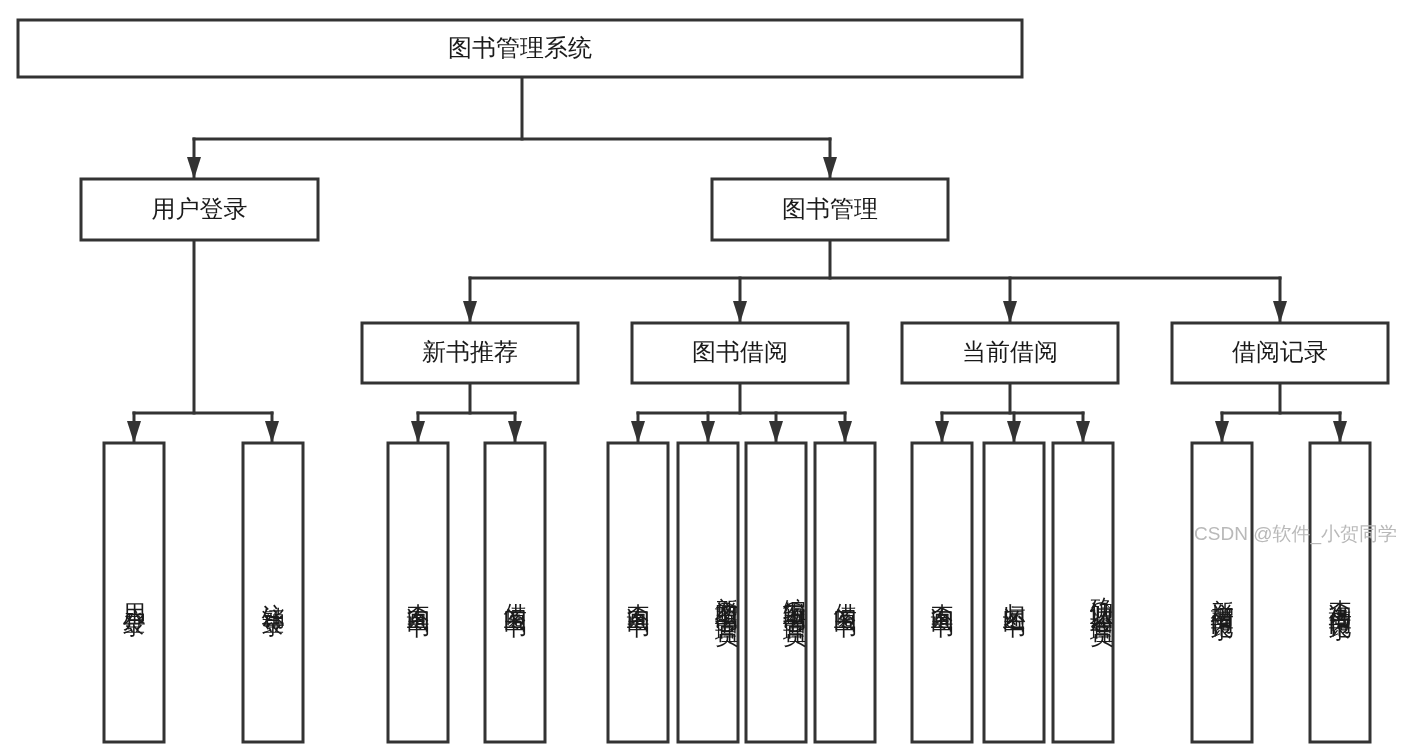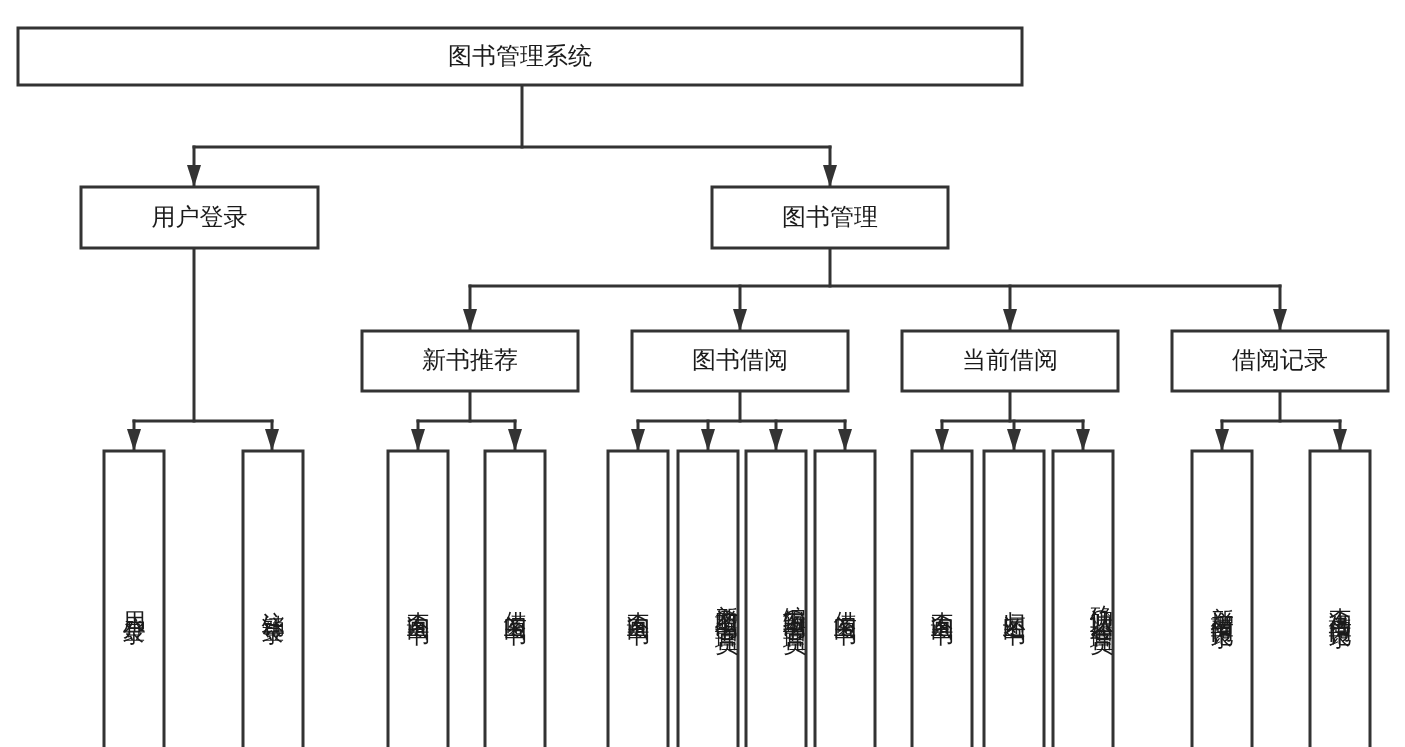--- a/index.html
+++ b/index.html
@@ -9,21 +9,21 @@
   }
   body {
     width: 1405px;
     height: 747px;
     font-family: "Liberation Sans", "DejaVu Sans", sans-serif;
     overflow: hidden;
     position: relative;
   }
   #diagram-root {
     position: absolute;
-    top: 16px; left: 0;
+    top: 8px; left: 0;
     width: 1405px;
     height: 543px;
   }
   svg { display: block; }
   .node-rect {
     fill: #ffffff;
     stroke: #333333;
     stroke-width: 3;
   }
   .connector {
@@ -207,13 +207,14 @@
       <div class="leaf-label-wrap centered" style="left: 608px; top: 435px; width: 60px; height: 299px;">查询图书</div>
       <div class="leaf-label-wrap" style="left: 678px; top: 443px; width: 60px; height: 291px;">新增图书（管理员）</div>
       <div class="leaf-label-wrap" style="left: 746px; top: 443px; width: 60px; height: 291px;">编辑图书（管理员）</div>
       <div class="leaf-label-wrap centered" style="left: 815px; top: 435px; width: 60px; height: 299px;">借阅图书</div>
       <div class="leaf-label-wrap centered" style="left: 912px; top: 435px; width: 60px; height: 299px;">查询图书</div>
       <div class="leaf-label-wrap centered" style="left: 984px; top: 435px; width: 60px; height: 299px;">归还图书</div>
       <div class="leaf-label-wrap" style="left: 1053px; top: 443px; width: 60px; height: 291px;">确认归还（管理员）</div>
       <div class="leaf-label-wrap centered" style="left: 1192px; top: 435px; width: 60px; height: 299px;">新增借阅记录</div>
       <div class="leaf-label-wrap centered" style="left: 1310px; top: 435px; width: 60px; height: 299px;">查询借阅记录</div>
     </div>
+  <div class="watermark">CSDN @软件_小贺同学</div>
 </div>
 
 </body></html>

